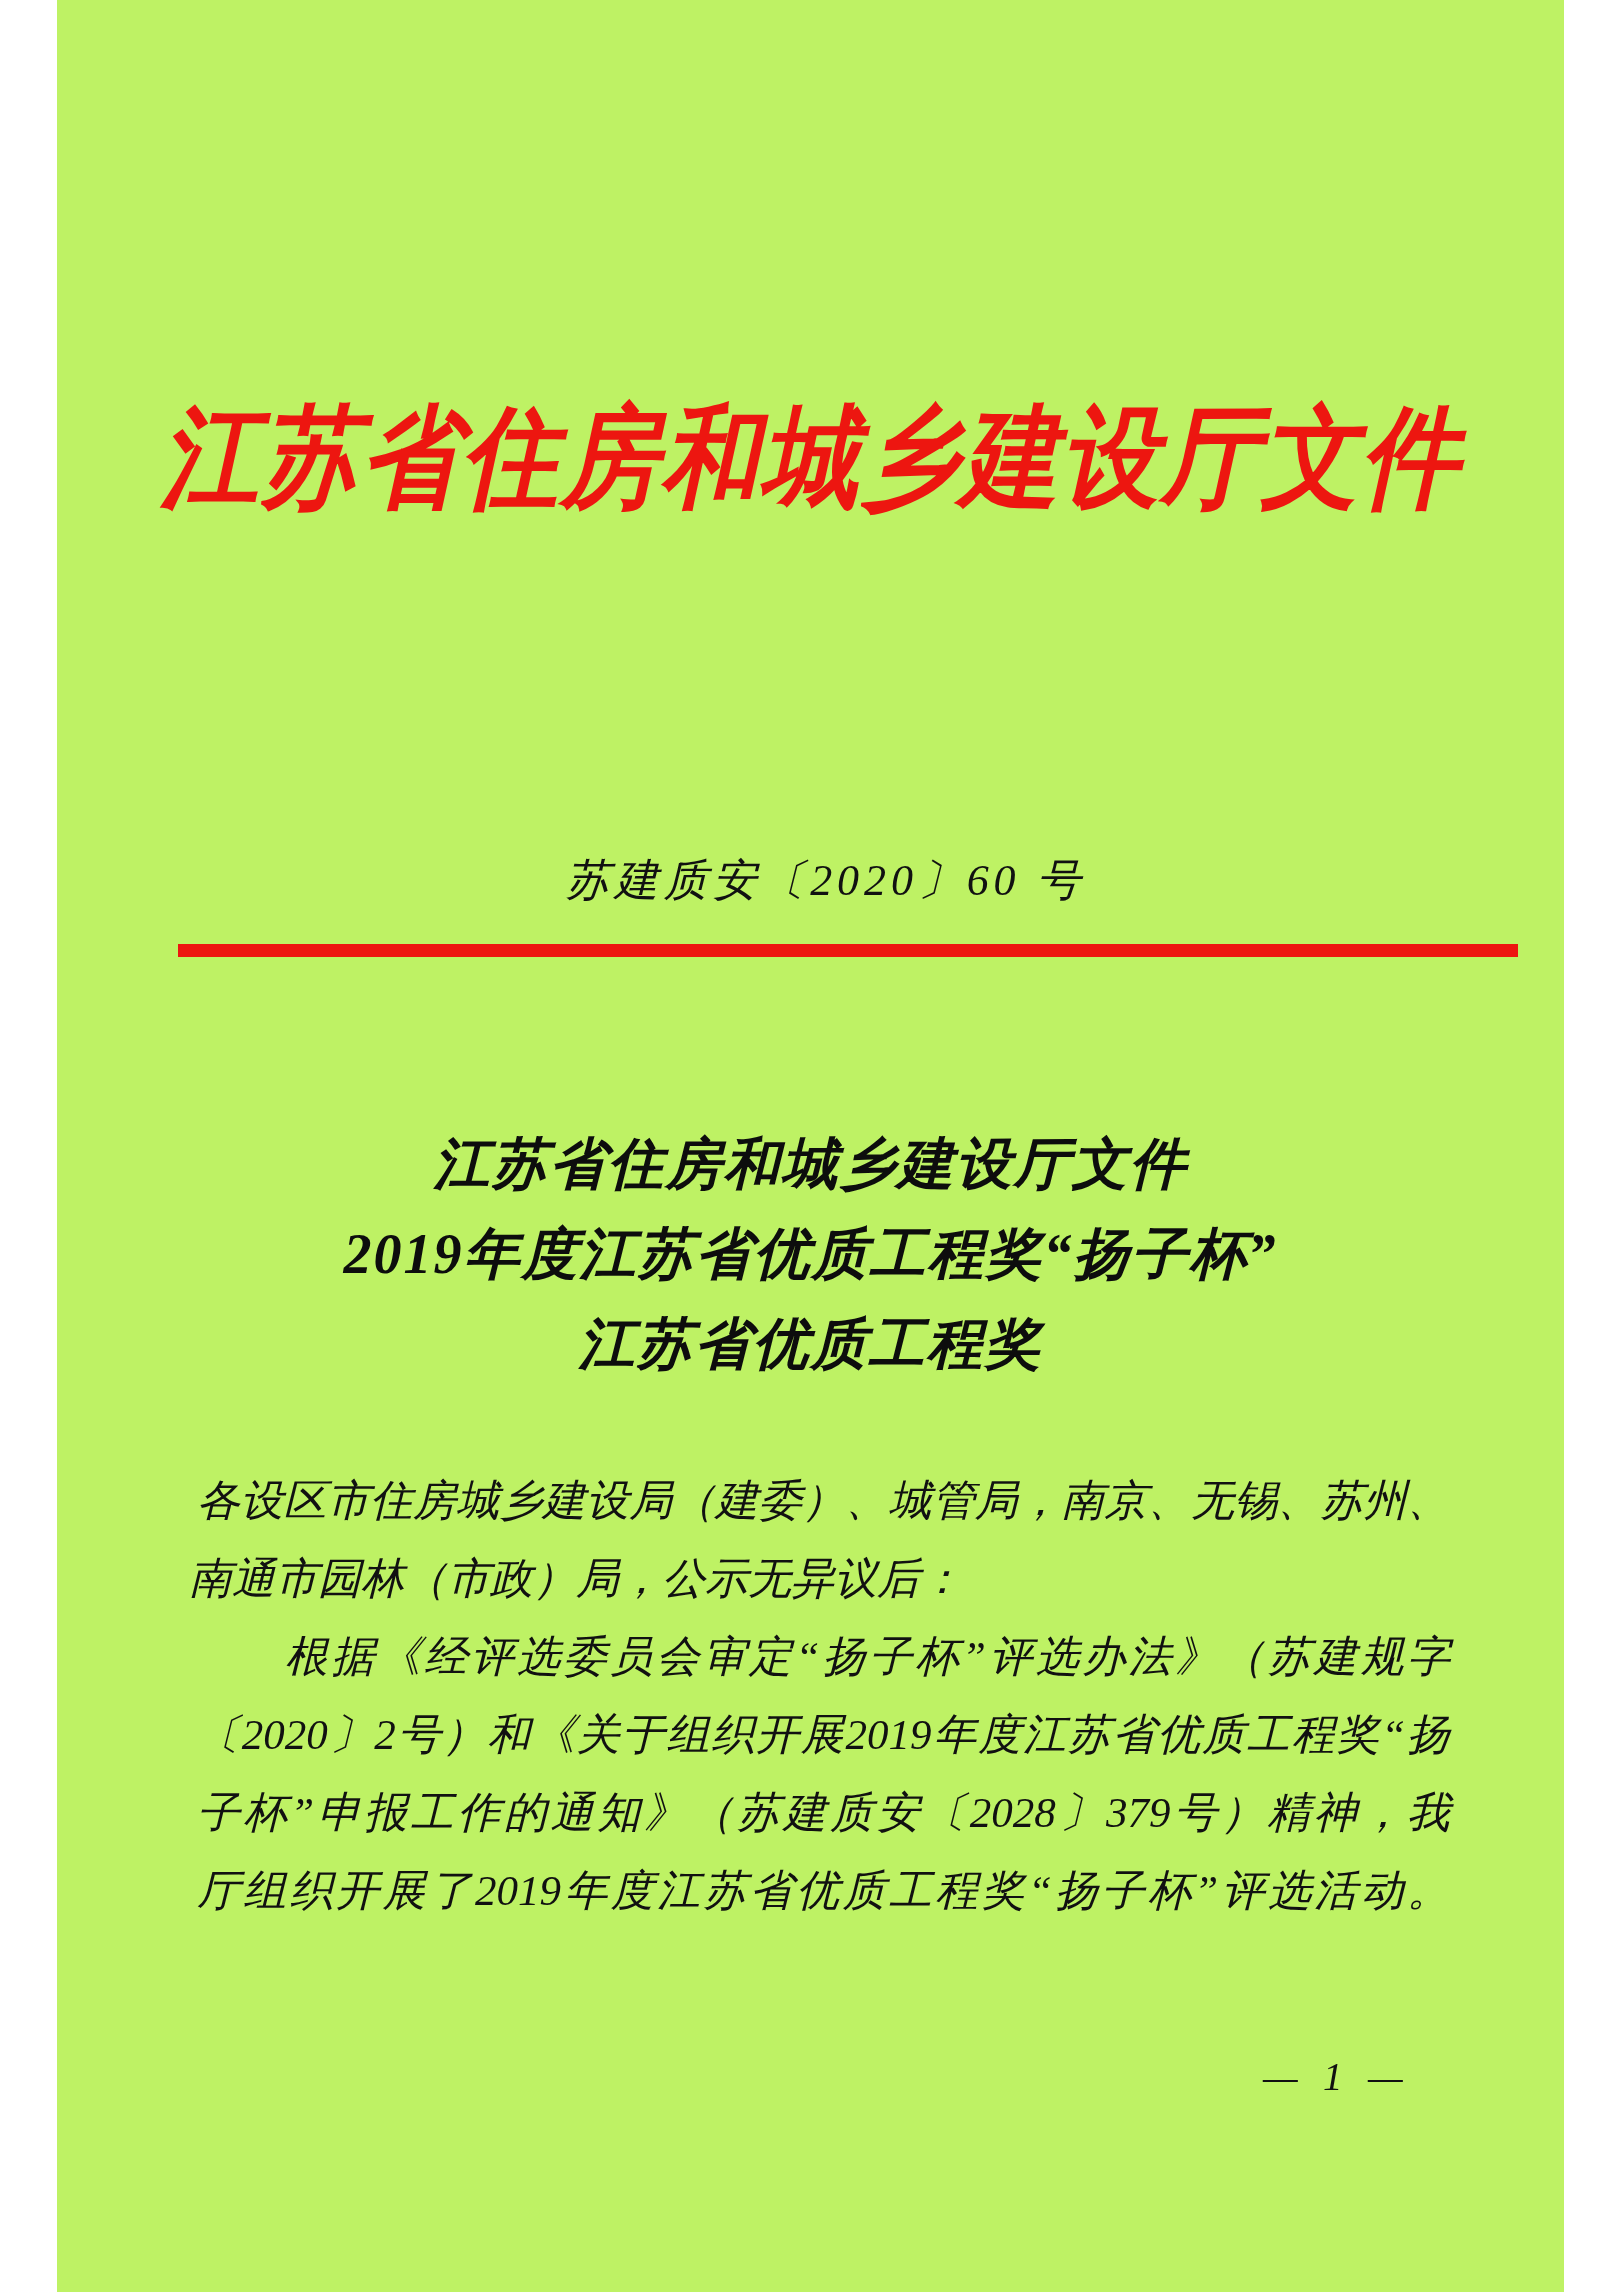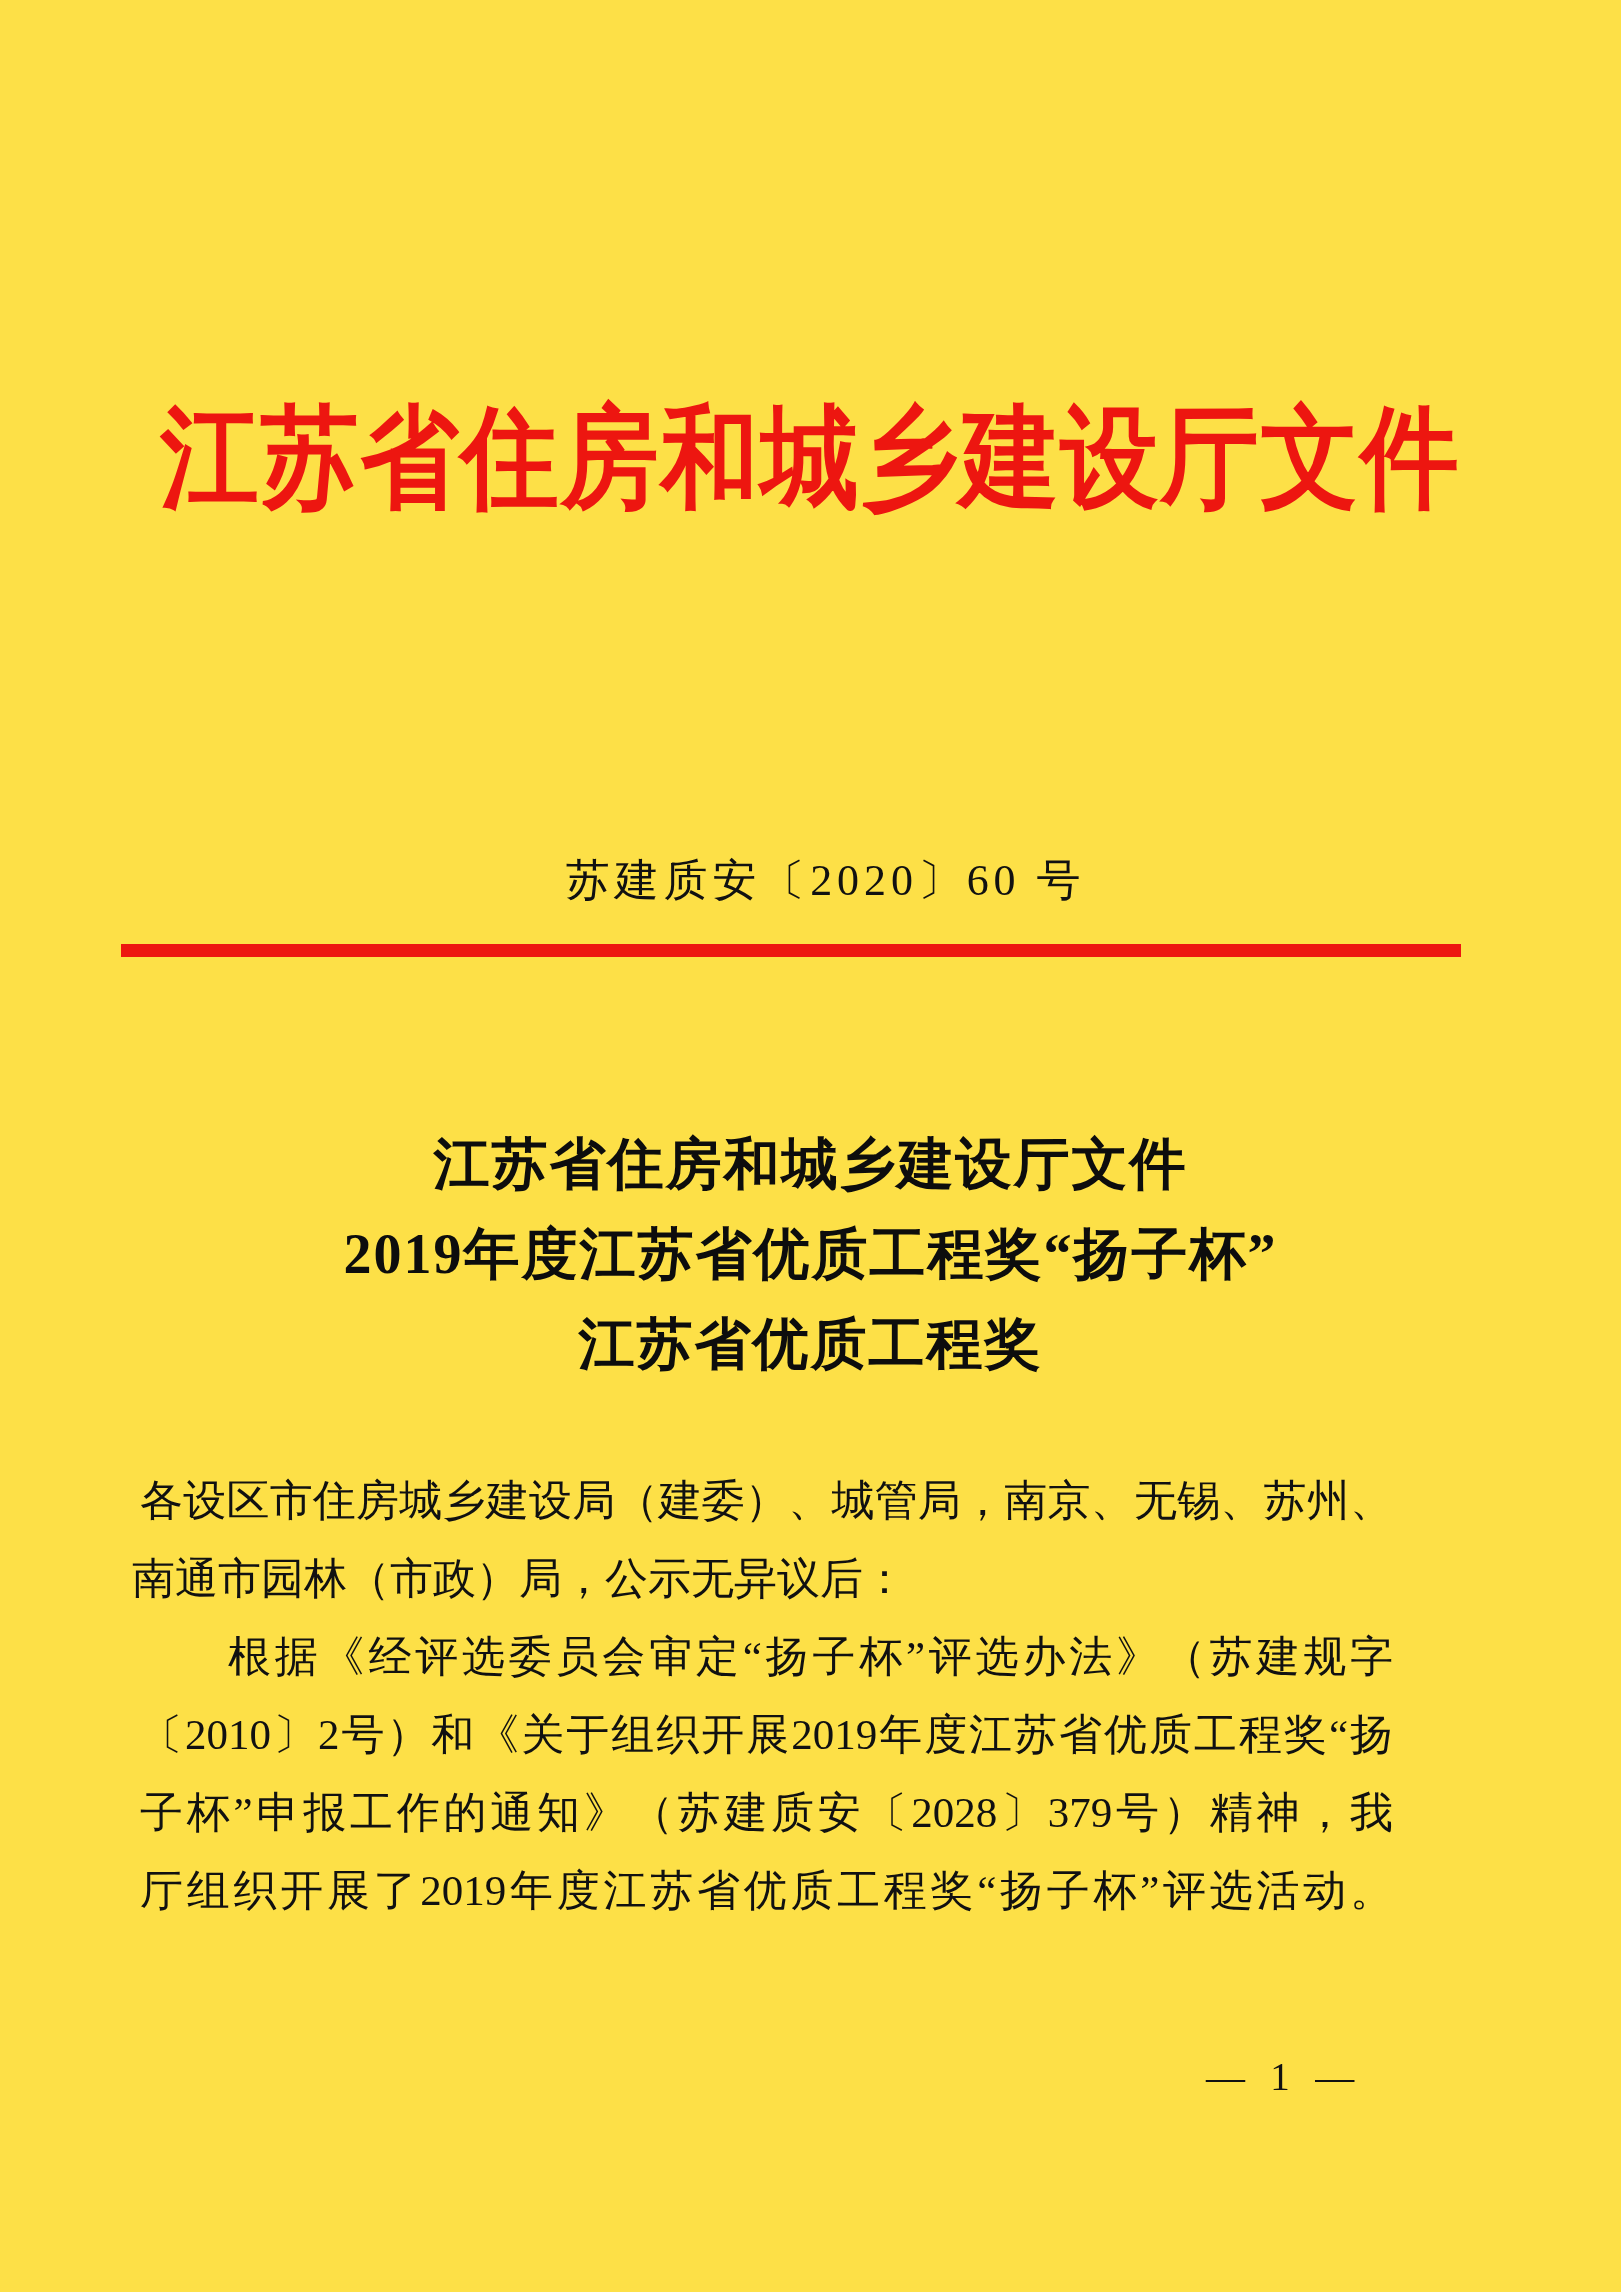--- a/index.html
+++ b/index.html
@@ -4,25 +4,26 @@
 <style>
   :root { --accent-red: #ed1610; }
   * { margin: 0; padding: 0; box-sizing: border-box; }
   html, body { background: #ffffff; }
   body {
     font-family: "Liberation Serif", "DejaVu Serif", serif;
     color: #151515;
   }
   .page {
     position: relative;
-    width: 1621px;
+    width: 1507px;
     height: 2293px;
     margin: 0 auto;
-    background: #fde047;
+    background: #bef264;
     overflow: hidden;
+    font-style: italic;
   }
   .letterhead-title {
     position: absolute;
     top: 384px;
     left: 0;
     width: 100%;
     text-align: center;
     font-size: 98px;
     font-weight: bold;
     color: var(--accent-red);
@@ -108,21 +109,21 @@
   <div class="notice-title">
     <div>江苏省住房和城乡建设厅文件</div>
     <div>2019年度江苏省优质工程奖“扬子杯”</div>
     <div>江苏省优质工程奖</div>
   </div>
 
   <div class="body-text">
     <div class="body-line justified">各设区市住房城乡建设局（建委）、城管局，南京、无锡、苏州、</div>
     <div class="body-line">南通市园林（市政）局，公示无异议后：</div>
     <div class="body-line justified indent">根据《经评选委员会审定“扬子杯”评选办法》（苏建规字</div>
-    <div class="body-line justified">〔2010〕2号）和《关于组织开展2019年度江苏省优质工程奖“扬</div>
+    <div class="body-line justified">〔2020〕2号）和《关于组织开展2019年度江苏省优质工程奖“扬</div>
     <div class="body-line justified">子杯”申报工作的通知》（苏建质安〔2028〕379号）精神，我</div>
     <div class="body-line justified">厅组织开展了2019年度江苏省优质工程奖“扬子杯”评选活动。</div>
   </div>
 
   <div class="page-number">— 1 —</div>
 
 </div>
 
 
 </body></html>

